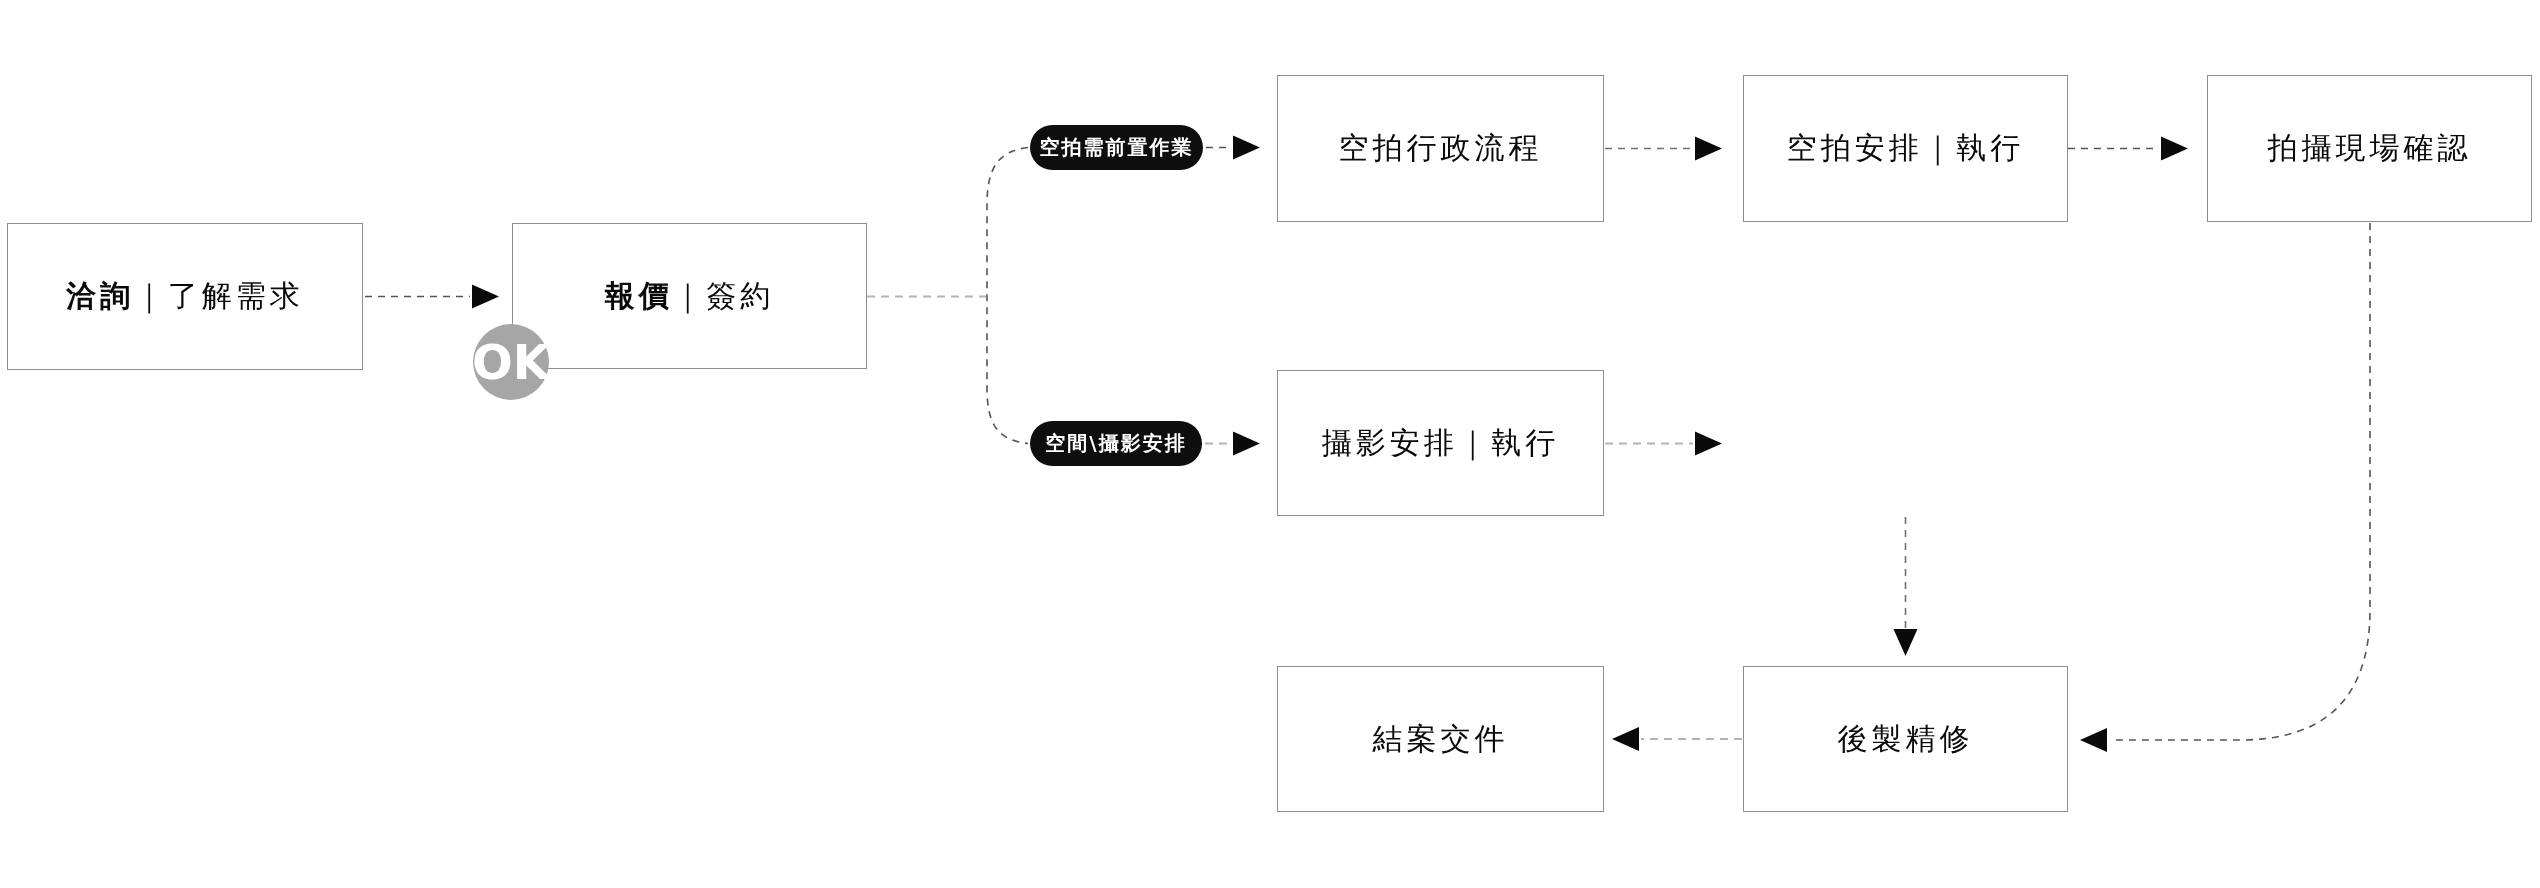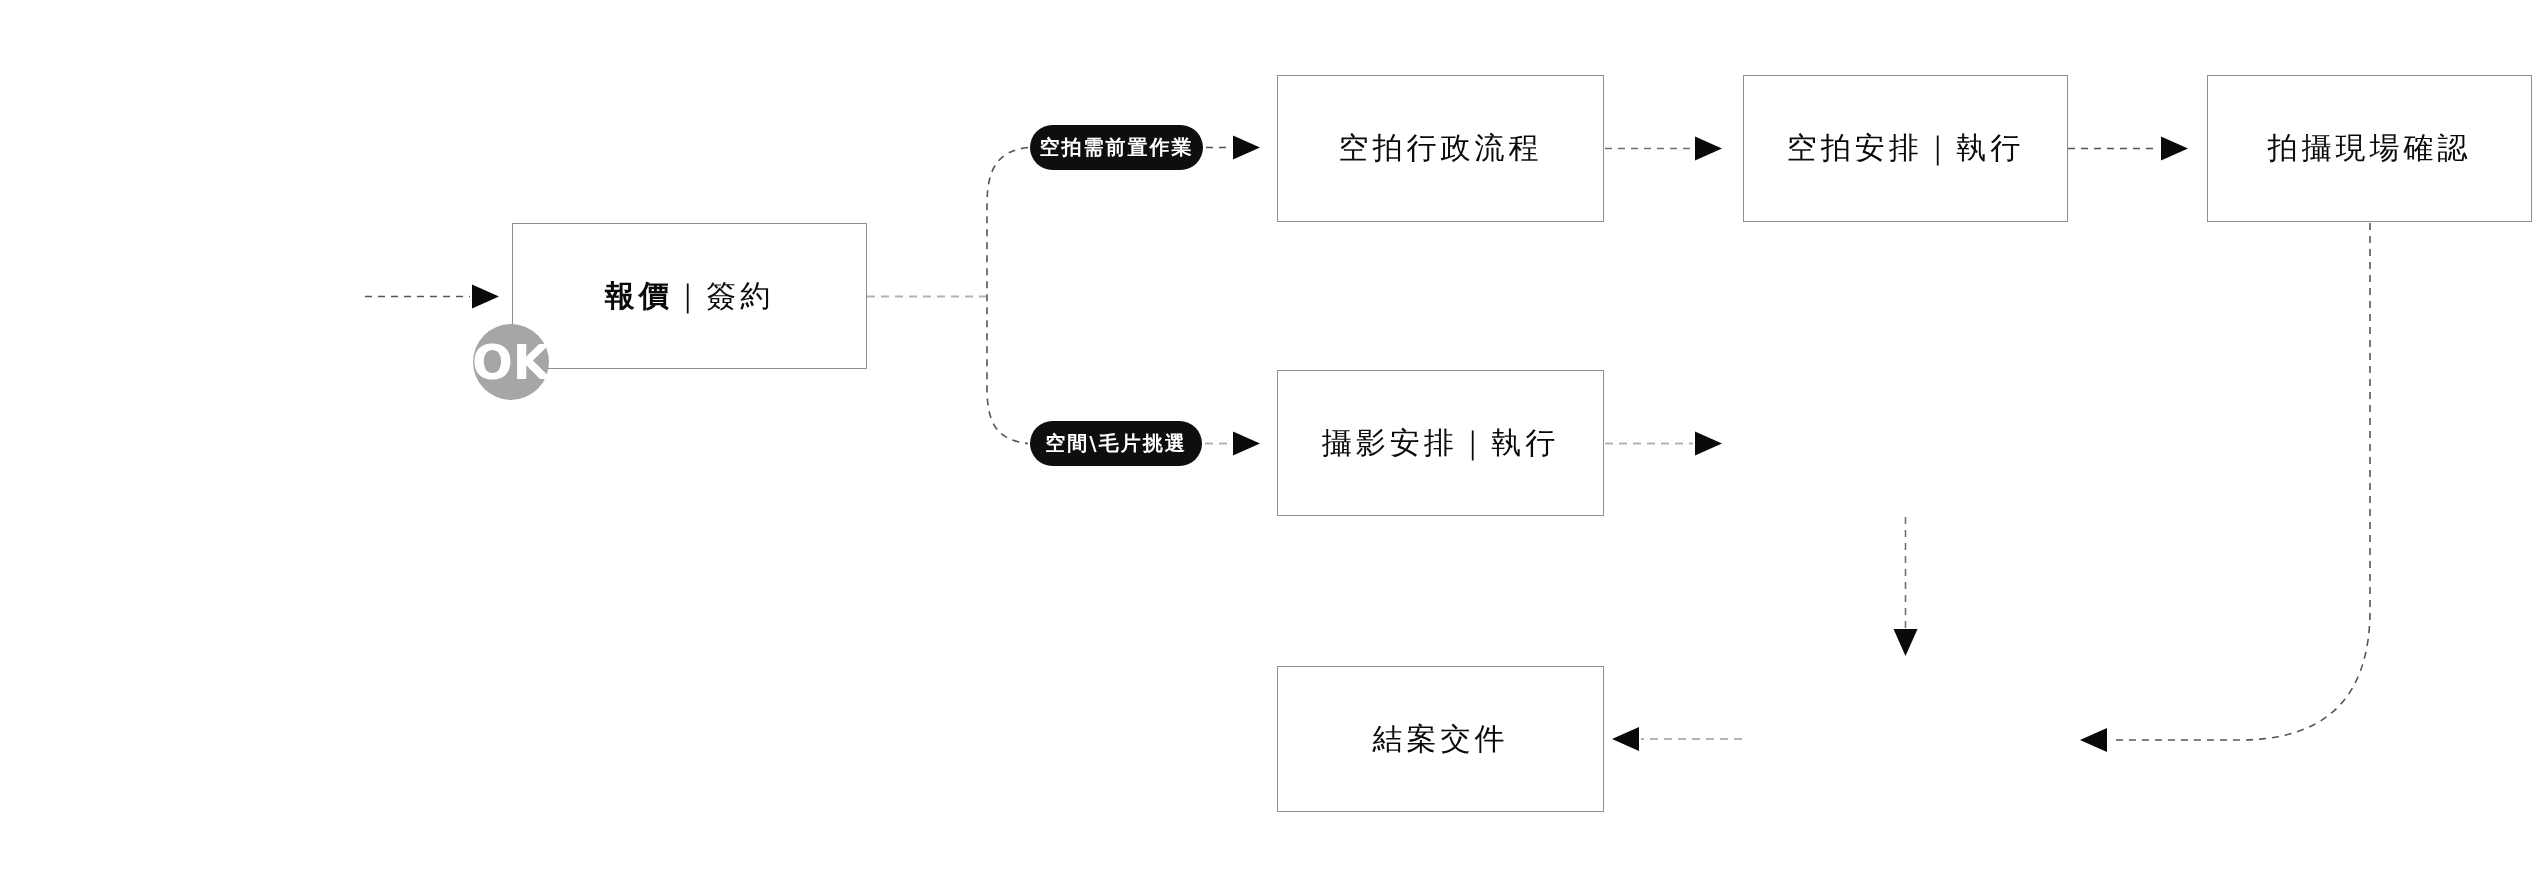--- a/index.html
+++ b/index.html
@@ -99,44 +99,51 @@
       <path d="M2370,223 L2370,610 Q2370,740 2240,740 L2110,740" fill="none" stroke="#555555" stroke-width="1.6" stroke-dasharray="7 6"></path>
       <polygon points="2080,740 2107,728 2107,752" fill="#0a0a0a"></polygon>
     </g>
 
     <g>
       <path d="M1742,739 H1641" fill="none" stroke="#b3b3b3" stroke-width="1.8" stroke-dasharray="8 6"></path>
       <polygon points="1612,739 1639,727 1639,751" fill="#0a0a0a"></polygon>
     </g>
   </svg>
 
+  <div class="node" id="n0">
+    <span class="b">洽詢</span>
+      <span>｜了解需求</span>
+  </div>
   <div class="node" id="n1">
     <span class="b">報價</span>
       <span>｜簽約</span>
   </div>
   <div class="node" id="n2">
     <span>空拍行政流程</span>
   </div>
   <div class="node" id="n4">
     <span>拍攝現場確認</span>
   </div>
   <div class="node" id="n3">
     <span>空拍安排｜執行</span>
   </div>
   <div class="node" id="n5">
     <span>攝影安排｜執行</span>
   </div>
   <div class="node" id="n7">
     <span>結案交件</span>
   </div>
+  <div class="node" id="n8">
+    <span>後製精修</span>
+  </div>
 
   <div class="pill" id="p0">
     <span>空拍需前置作業</span>
   </div>
   <div class="pill" id="p1">
-    <span>空間\毛片挑選</span>
+    <span>空間\攝影安排</span>
   </div>
 
   <div class="badge" id="okb">
     <span>OK</span>
   </div>
 
 </div>
 
 </body></html>

